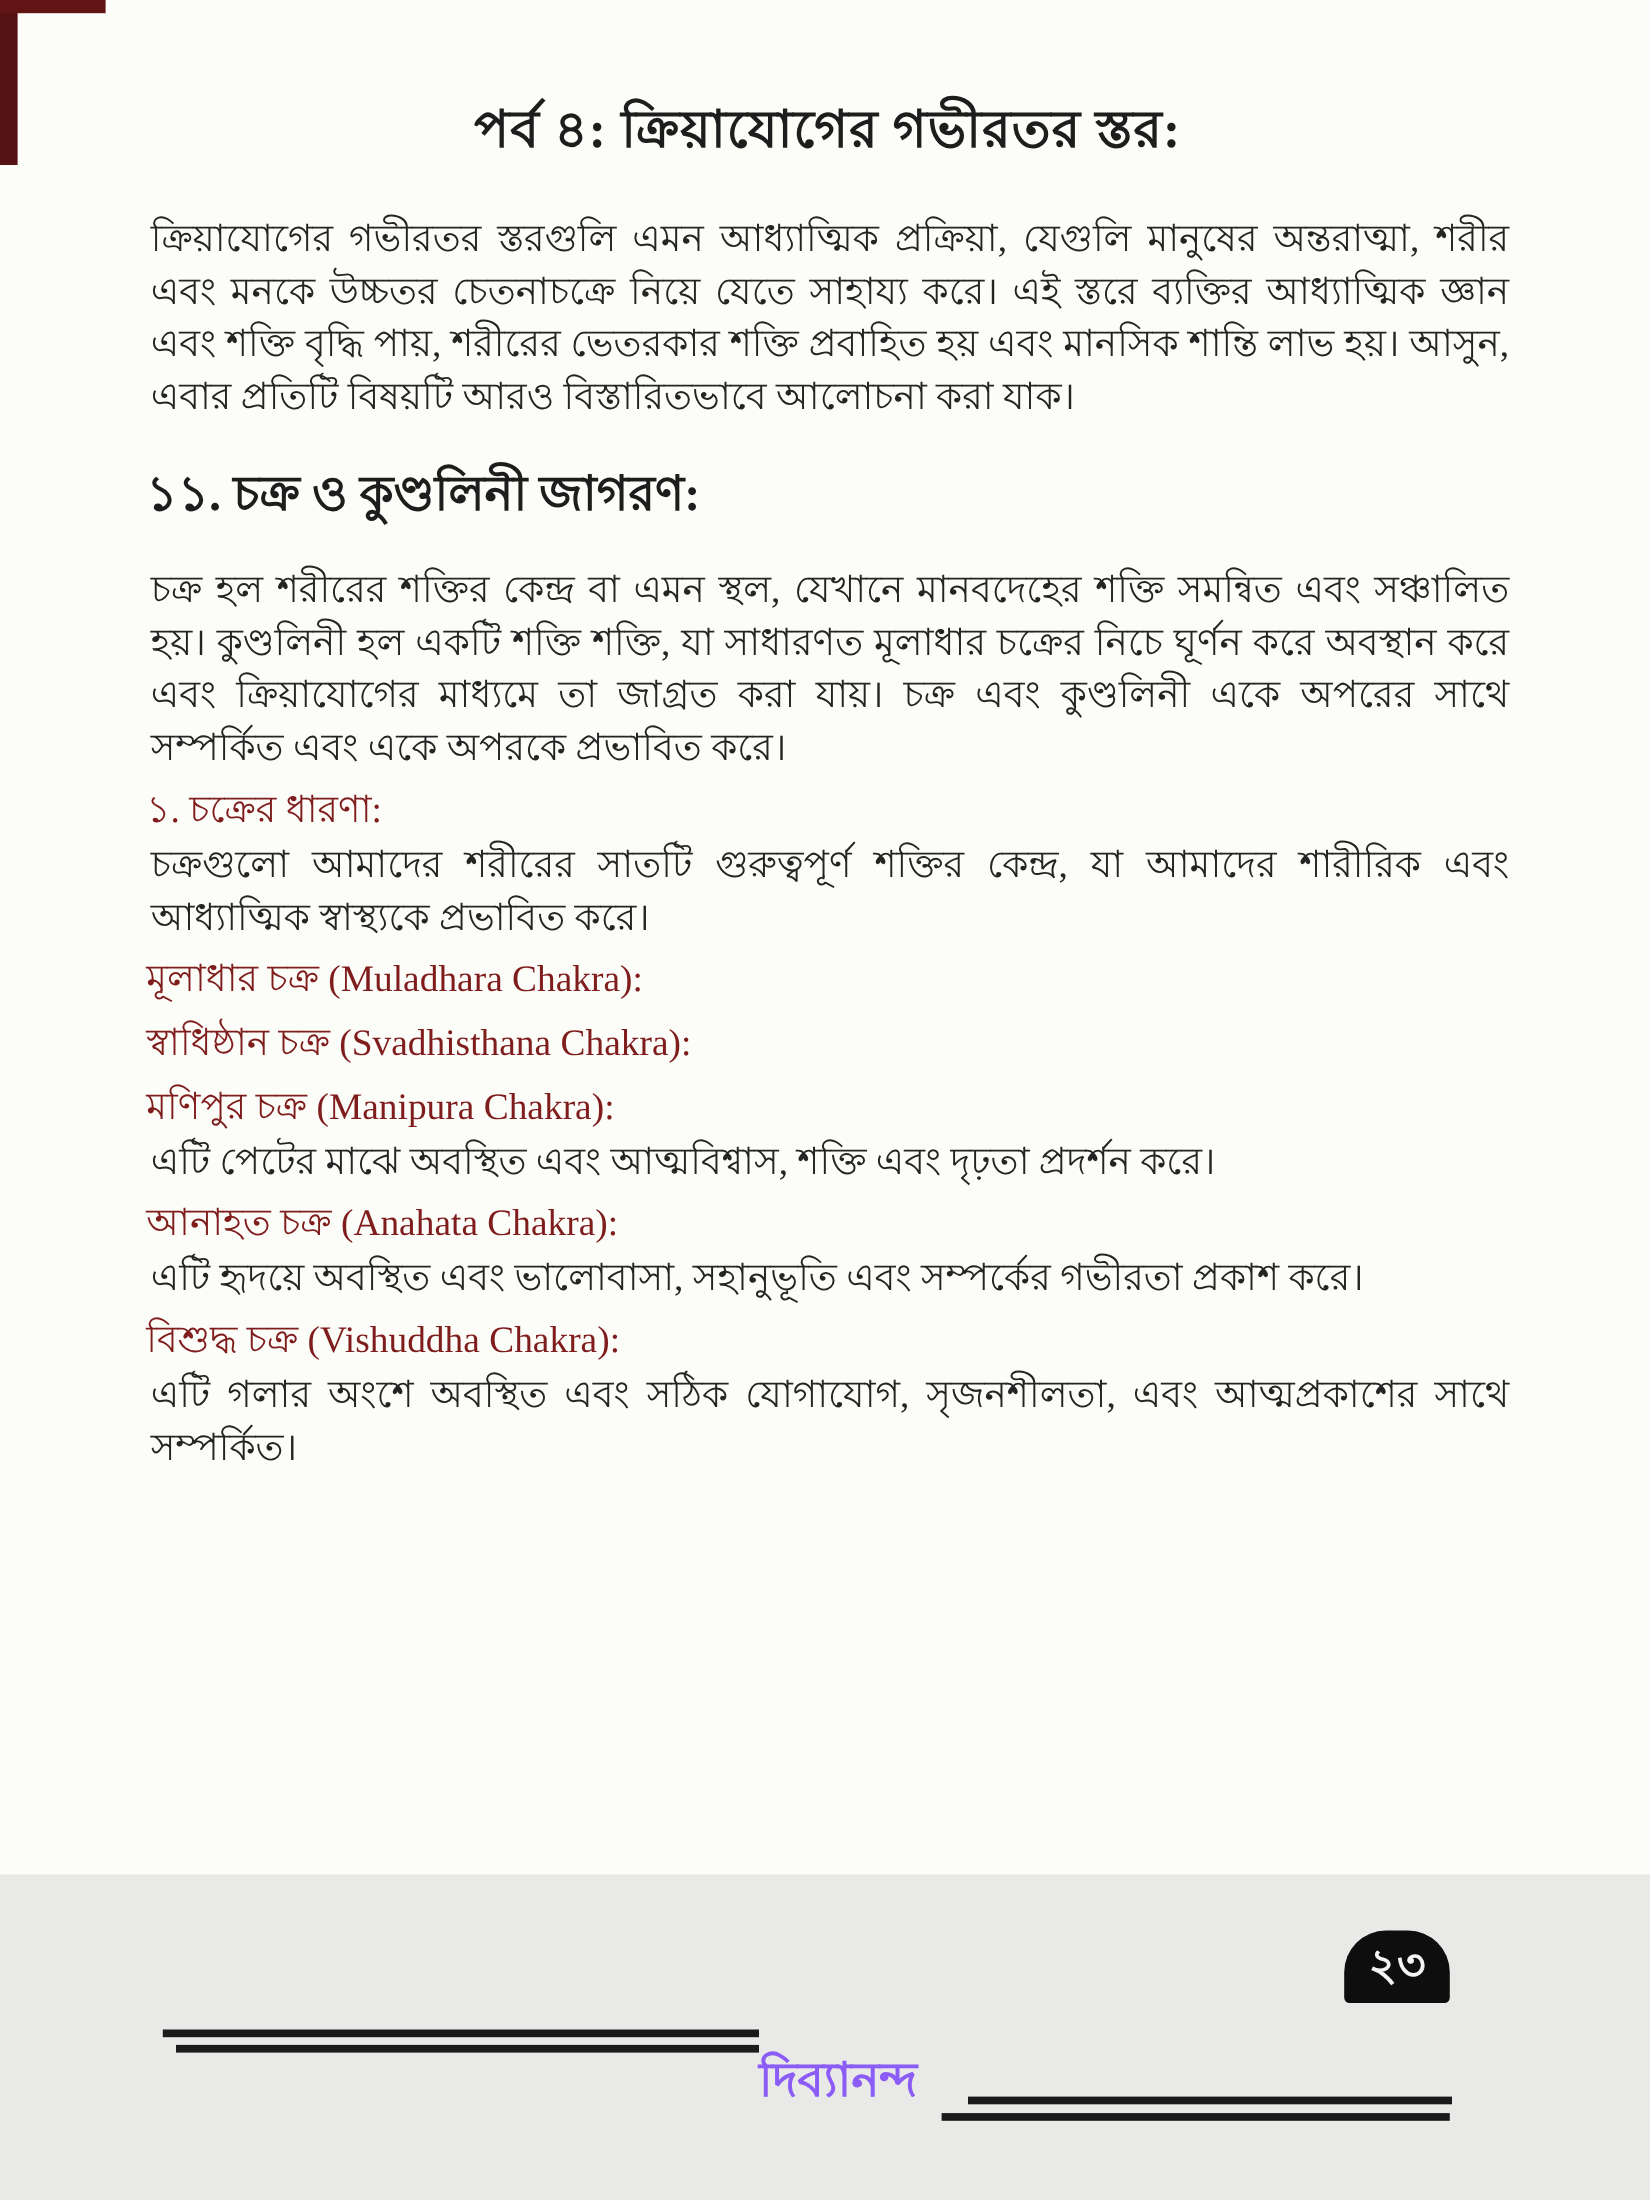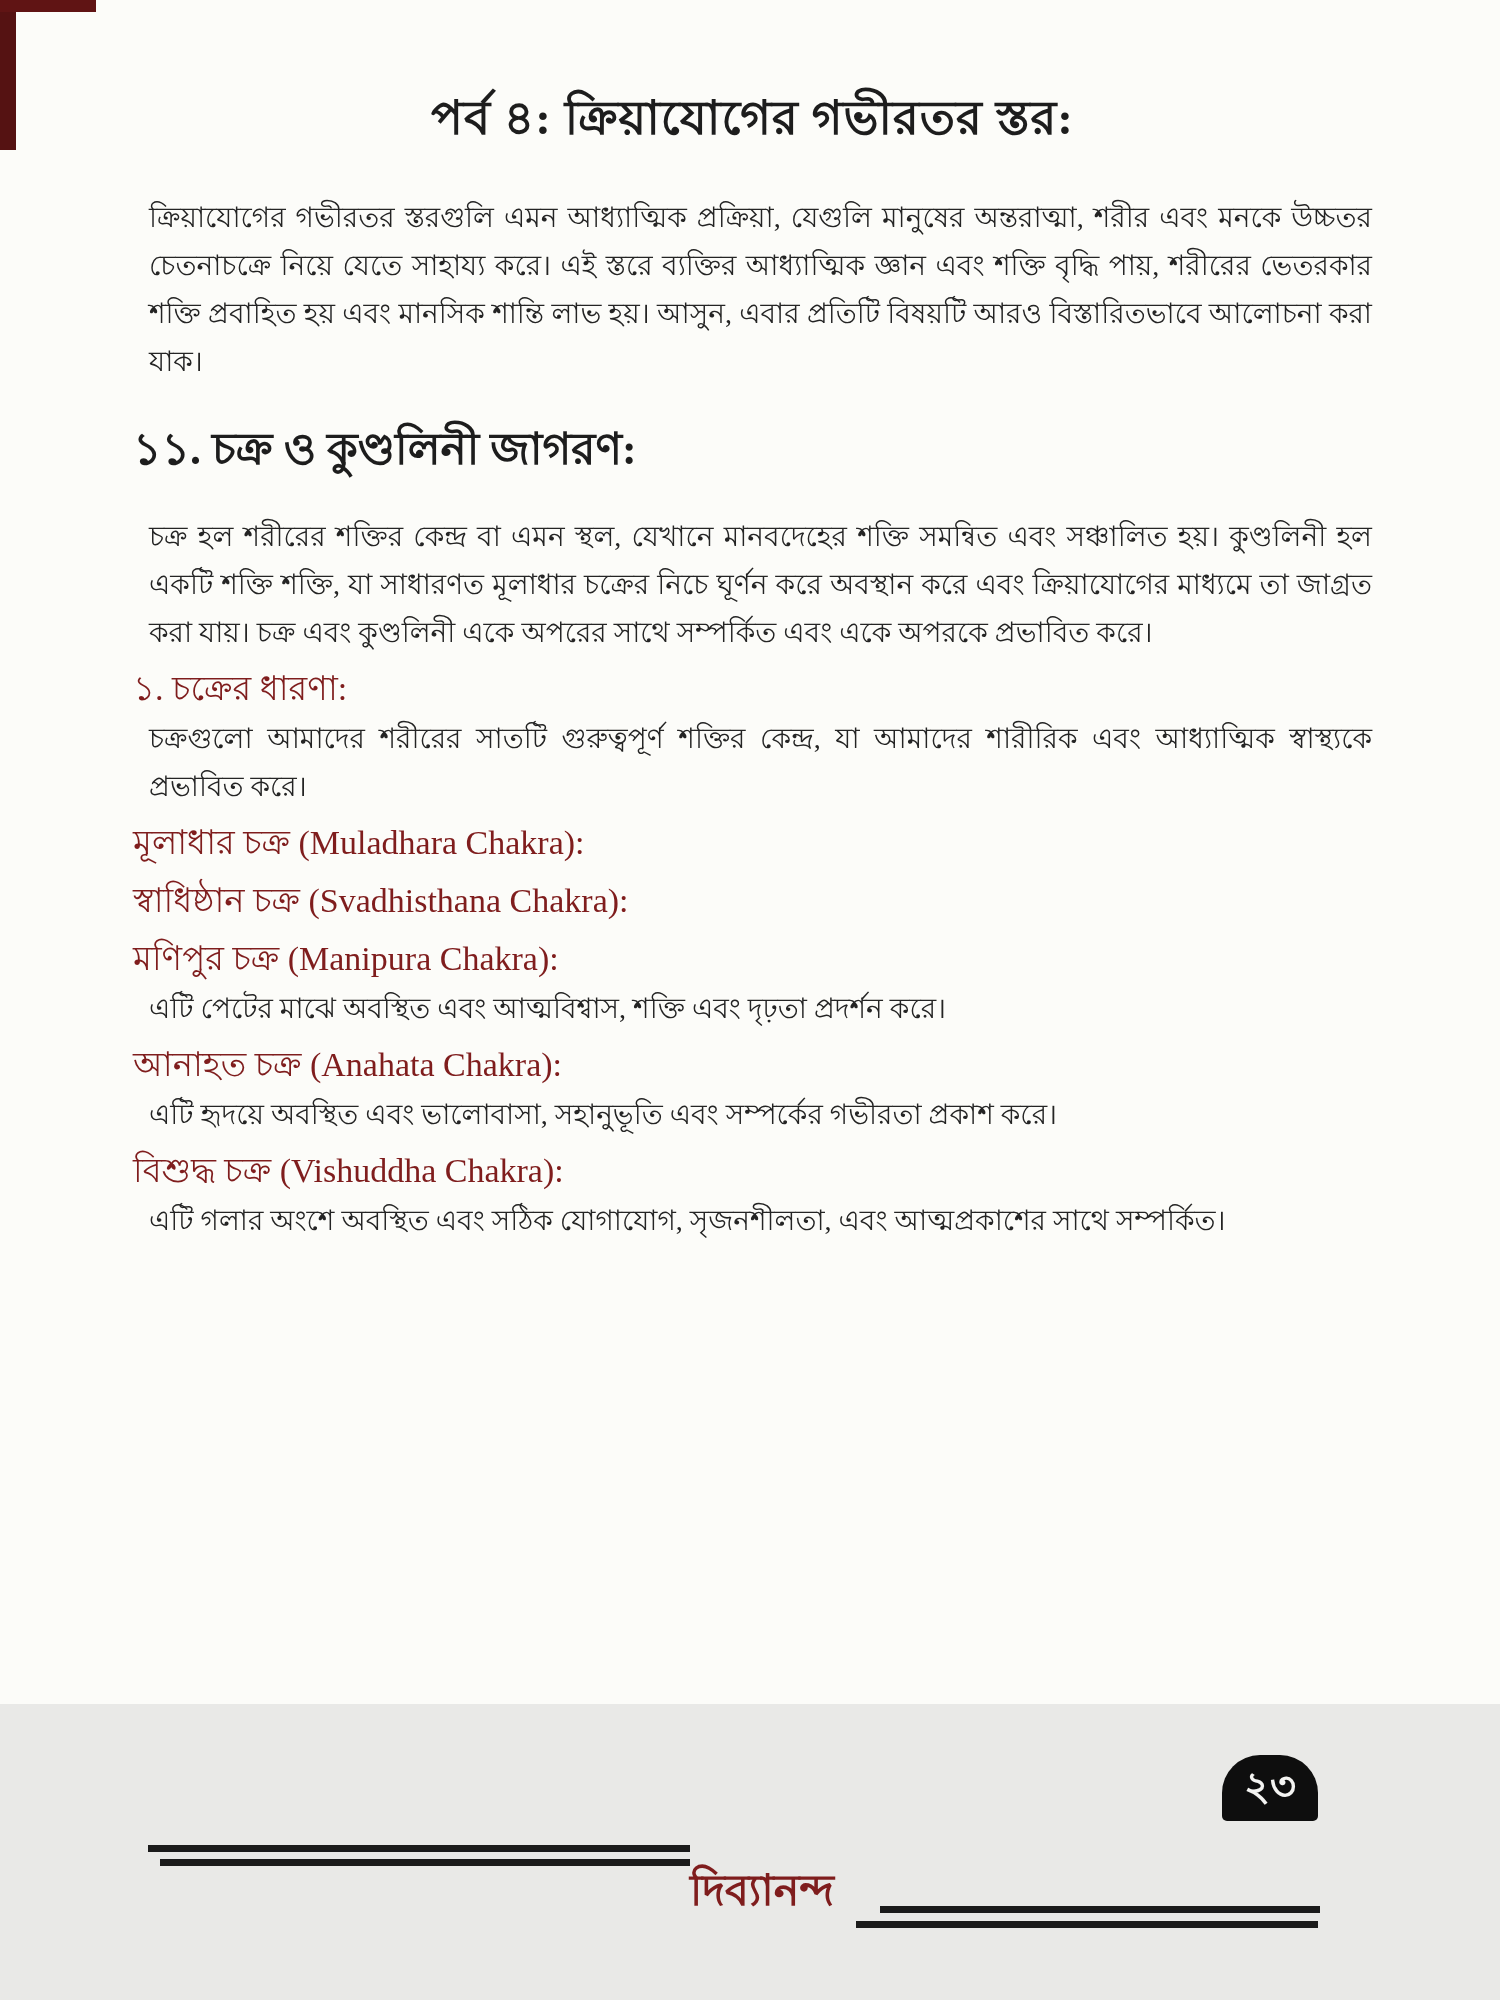--- a/index.html
+++ b/index.html
@@ -39,24 +39,24 @@
   }
   .page-title {
     font-size: 47px;
     font-weight: bold;
     text-align: center;
     margin: 20px 0 34px 0;
     letter-spacing: 1px;
     color: #1d1d1d;
   }
   .body-par {
-    font-size: 28px;
+    font-size: 34px;
     line-height: 48px;
     text-align: justify;
-    margin: 0 0 4px 16px;
+    margin: 0 0 4px 4px;
     color: #242424;
   }
   .section-heading {
     font-size: 44px;
     font-weight: bold;
     text-align: left;
     margin: 30px 0 24px 0;
     color: #1d1d1d;
   }
   .item-heading {
@@ -71,21 +71,21 @@
     height: 7px;
     background: #1b1b1b;
   }
   .rb-l1 { left: 148px; top: 1845px; width: 542px; }
   .rb-l2 { left: 160px; top: 1859px; width: 530px; }
   .book-title {
     position: absolute;
     left: 690px; top: 1858px;
     font-size: 43px;
     font-weight: bold;
-    color: #7f1d1d;
+    color: #8b5cf6;
   }
   .rb-r1 { left: 880px; top: 1906px; width: 440px; }
   .rb-r2 { left: 856px; top: 1921px; width: 462px; }
   .page-badge {
     position: absolute;
     left: 1222px; top: 1755px;
     width: 96px; height: 66px;
     background: #0e0e0e;
     border-radius: 38px 38px 5px 5px;
     display: flex;

